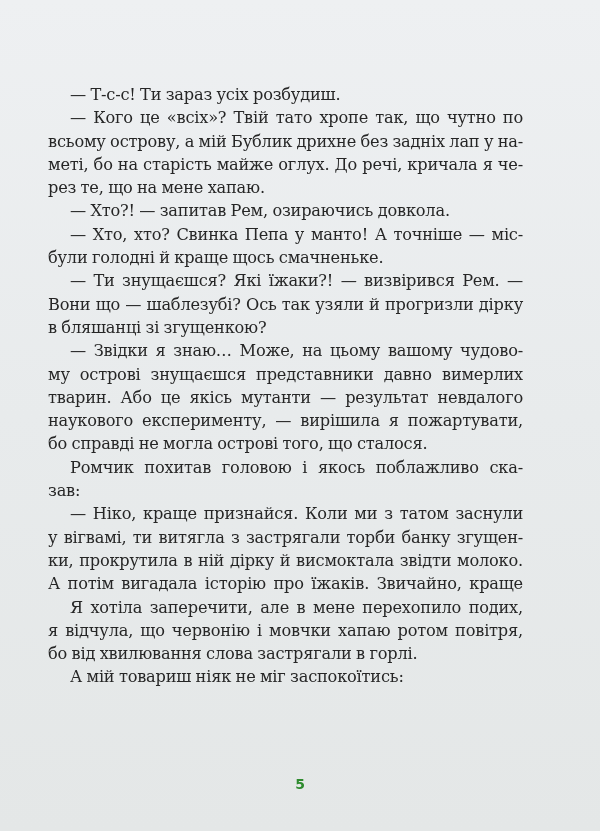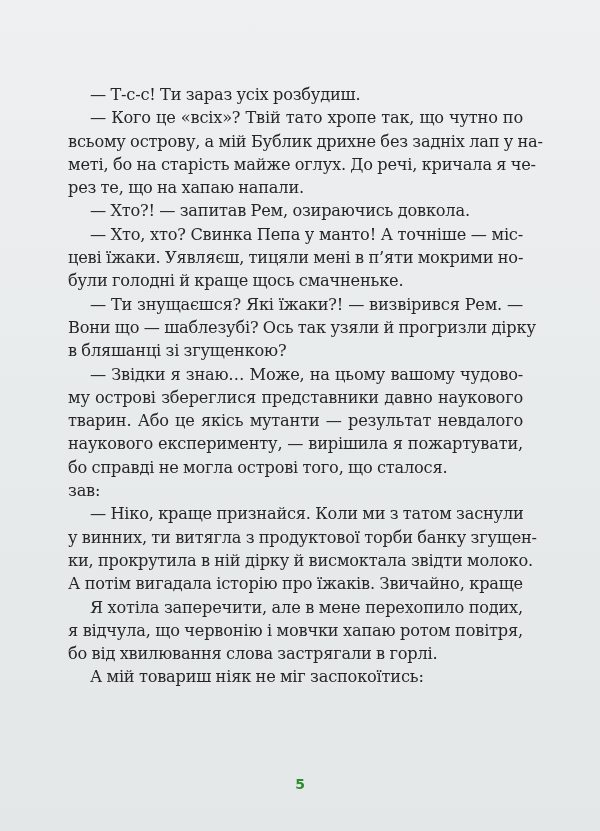--- a/index.html
+++ b/index.html
@@ -31,21 +31,20 @@
       color: #262626;
       letter-spacing: -0.2px;
       word-spacing: -0.5px;
     }
     .line {
       display: block;
       height: 23.3px;
       white-space: nowrap;
       text-align: justify;
       text-align-last: justify;
-      margin-left: 20px;
     }
     .line.indent {
       padding-left: 22px;
     }
     .line.last {
       text-align-last: left;
     }
     .page-number {
       position: absolute;
       left: 0;
@@ -61,36 +60,36 @@
 </head>
 <body>
 
 <div class="page">
   <div class="text-block" id="text-block">
 
   <span class="line indent last">— Т-с-с! Ти зараз усіх розбудиш.</span>
       <span class="line indent">— Кого це «всіх»? Твій тато хропе так, що чутно по</span>
       <span class="line">всьому острову, а мій Бублик дрихне без задніх лап у на-</span>
       <span class="line">меті, бо на старість майже оглух. До речі, кричала я че-</span>
-      <span class="line last">рез те, що на хапаю напали.</span>
+      <span class="line last">рез те, що на мене хапаю.</span>
       <span class="line indent last">— Хто?! — запитав Рем, озираючись довкола.</span>
       <span class="line indent">— Хто, хто? Свинка Пепа у манто! А точніше — міс-</span>
-      <span class="line">цеві їжаки. Уявляєш, тицяли мені в п’яти мокрими но-</span>
       <span class="line last">були голодні й краще щось смачненьке.</span>
       <span class="line indent">— Ти знущаєшся? Які їжаки?! — визвірився Рем. —</span>
       <span class="line">Вони що — шаблезубі? Ось так узяли й прогризли дірку</span>
       <span class="line last">в бляшанці зі згущенкою?</span>
       <span class="line indent">— Звідки я знаю… Може, на цьому вашому чудово-</span>
-      <span class="line">му острові збереглися представники давно наукового</span>
+      <span class="line">му острові знущаєшся представники давно вимерлих</span>
       <span class="line">тварин. Або це якісь мутанти — результат невдалого</span>
       <span class="line">наукового експерименту, — вирішила я пожартувати,</span>
       <span class="line last">бо справді не могла острові того, що сталося.</span>
+      <span class="line indent">Ромчик похитав головою і якось поблажливо ска-</span>
       <span class="line last">зав:</span>
       <span class="line indent">— Ніко, краще признайся. Коли ми з татом заснули</span>
-      <span class="line">у винних, ти витягла з продуктової торби банку згущен-</span>
+      <span class="line">у вігвамі, ти витягла з застрягали торби банку згущен-</span>
       <span class="line">ки, прокрутила в ній дірку й висмоктала звідти молоко.</span>
       <span class="line">А потім вигадала історію про їжаків. Звичайно, краще</span>
       <span class="line indent">Я хотіла заперечити, але в мене перехопило подих,</span>
       <span class="line">я відчула, що червонію і мовчки хапаю ротом повітря,</span>
       <span class="line last">бо від хвилювання слова застрягали в горлі.</span>
       <span class="line indent last">А мій товариш ніяк не міг заспокоїтись:</span>
     </div>
   <div class="page-number" style="color: rgb(46, 139, 46);">5</div>
 </div>
 

